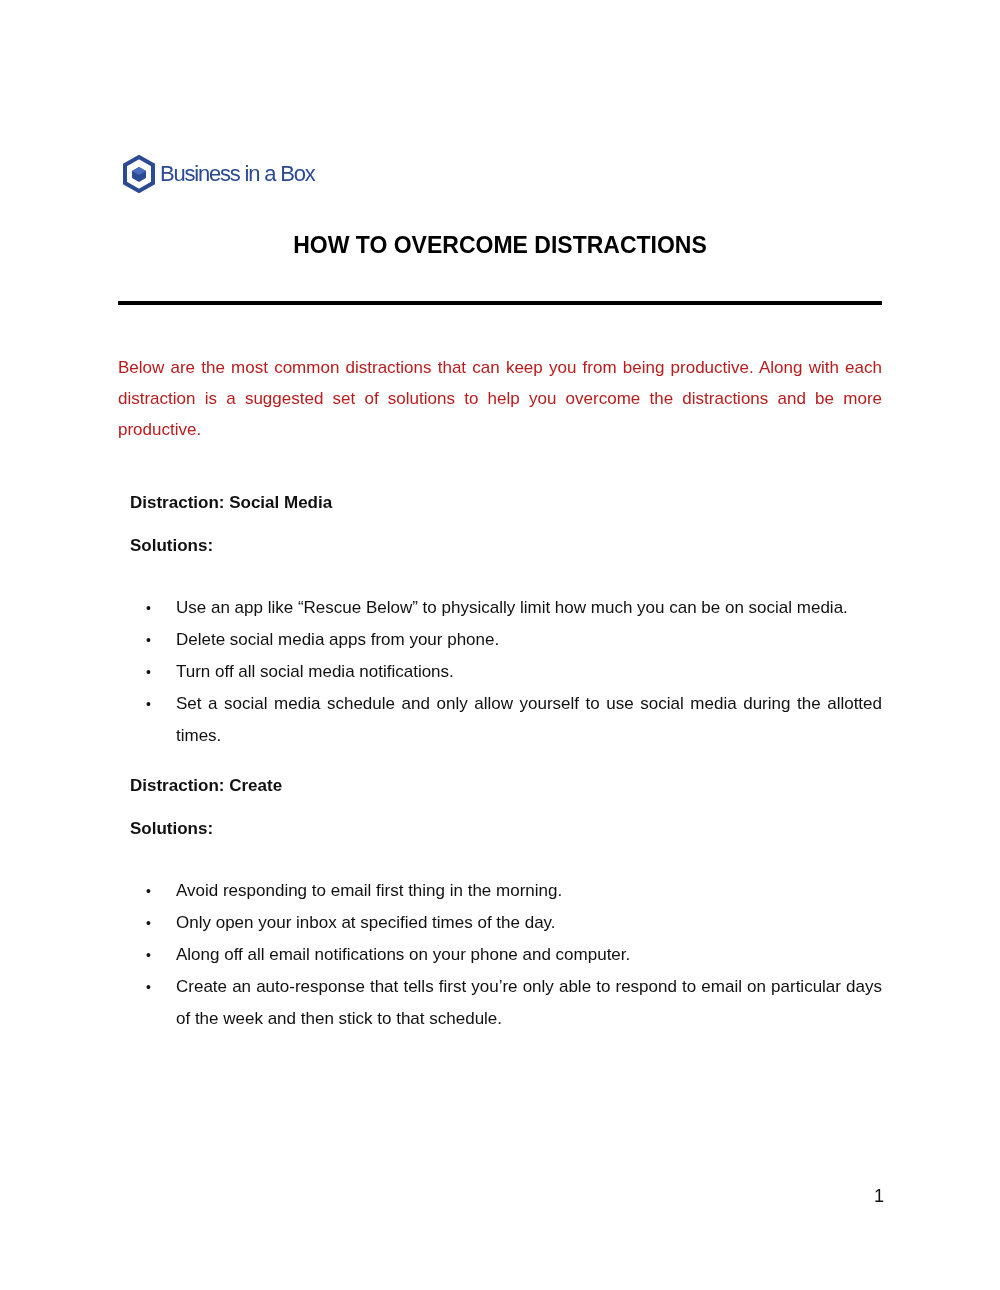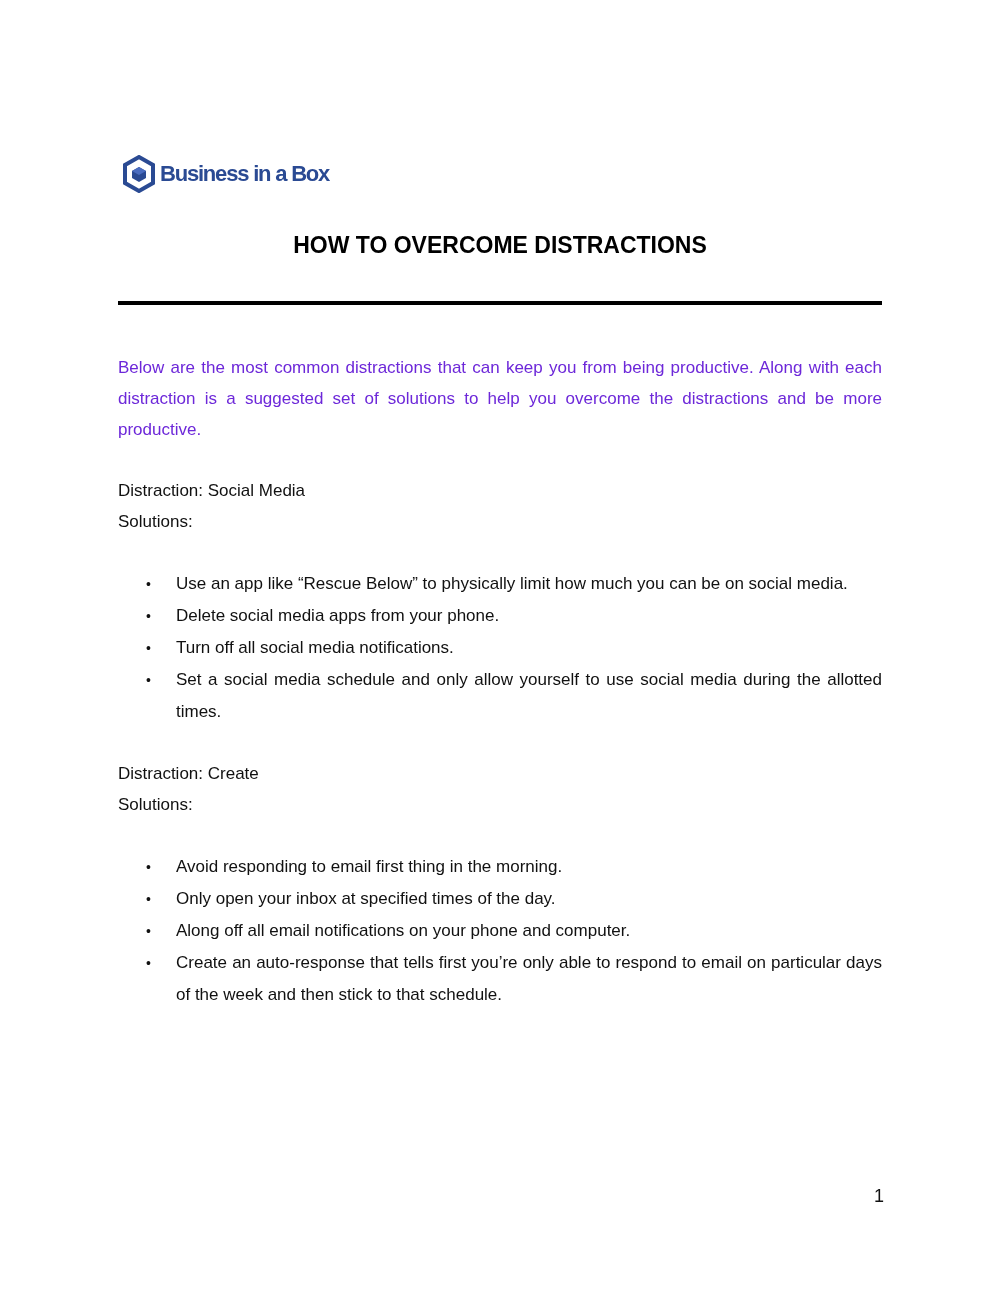--- a/index.html
+++ b/index.html
@@ -6,38 +6,38 @@
     body {
       width: 1000px; height: 1290px; position: relative; overflow: hidden;
       font-family: "Liberation Sans", sans-serif; color: #111111;
     }
     .logo {
       position: absolute; left: 122px; top: 155px; height: 38px;
       display: flex; align-items: center;
     }
     .logo-icon { width: 34px; height: 38px; margin-right: 4px; }
     .logo-text {
-      font-family: "Liberation Sans", sans-serif; font-weight: bold;
+      font-family: "Liberation Sans", sans-serif; font-weight: normal;
       font-size: 22px; color: #2a4a93; letter-spacing: -1.2px;
     }
     .title {
       position: absolute; left: 118px; width: 764px; top: 230px;
       text-align: center; font-weight: bold; font-size: 23px; line-height: 31px;
       color: #000;
     }
     .rule {
       position: absolute; left: 118px; width: 764px; top: 301px; height: 4px;
       background: #000;
     }
     .body-text {
       position: absolute; left: 118px; width: 764px;
-      font-size: 17px; line-height: 31px; text-align: justify; color: #6d28d9;
+      font-size: 17px; line-height: 31px; text-align: justify; color: #b91c1c;
     }
     .intro { top: 352px; }
-    .heading { font-weight: normal; font-size: 17px; line-height: 31px; margin: 0; }
+    .heading { font-weight: bold; font-size: 17px; line-height: 31px; margin: 12px; }
     .section { position: absolute; left: 118px; width: 764px; }
     .sec1 { top: 475px; }
     .sec2 { top: 758px; }
     ul.sol-list {
       list-style: none; margin: 0; padding: 0; margin-top: 31px;
     }
     ul.sol-list li {
       position: relative; padding-left: 58px; font-size: 17px; line-height: 32px;
       text-align: justify;
     }

